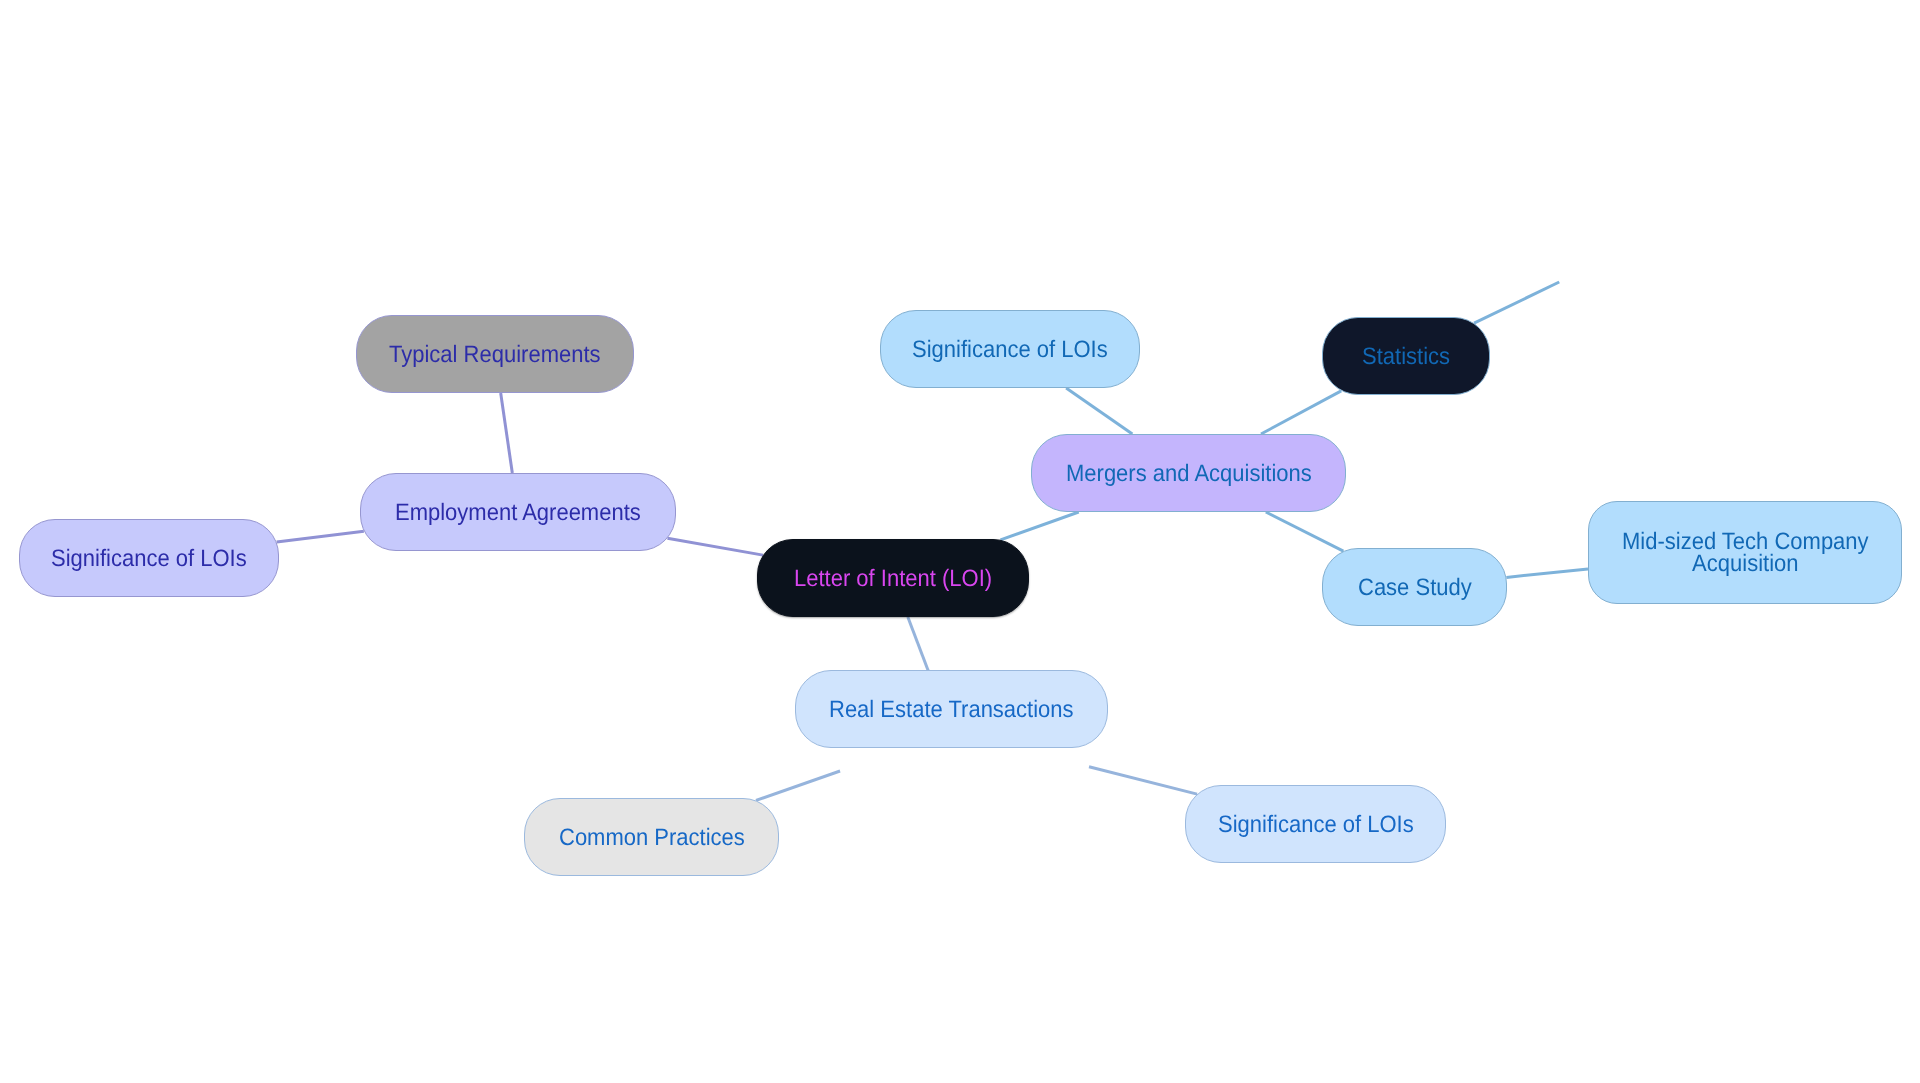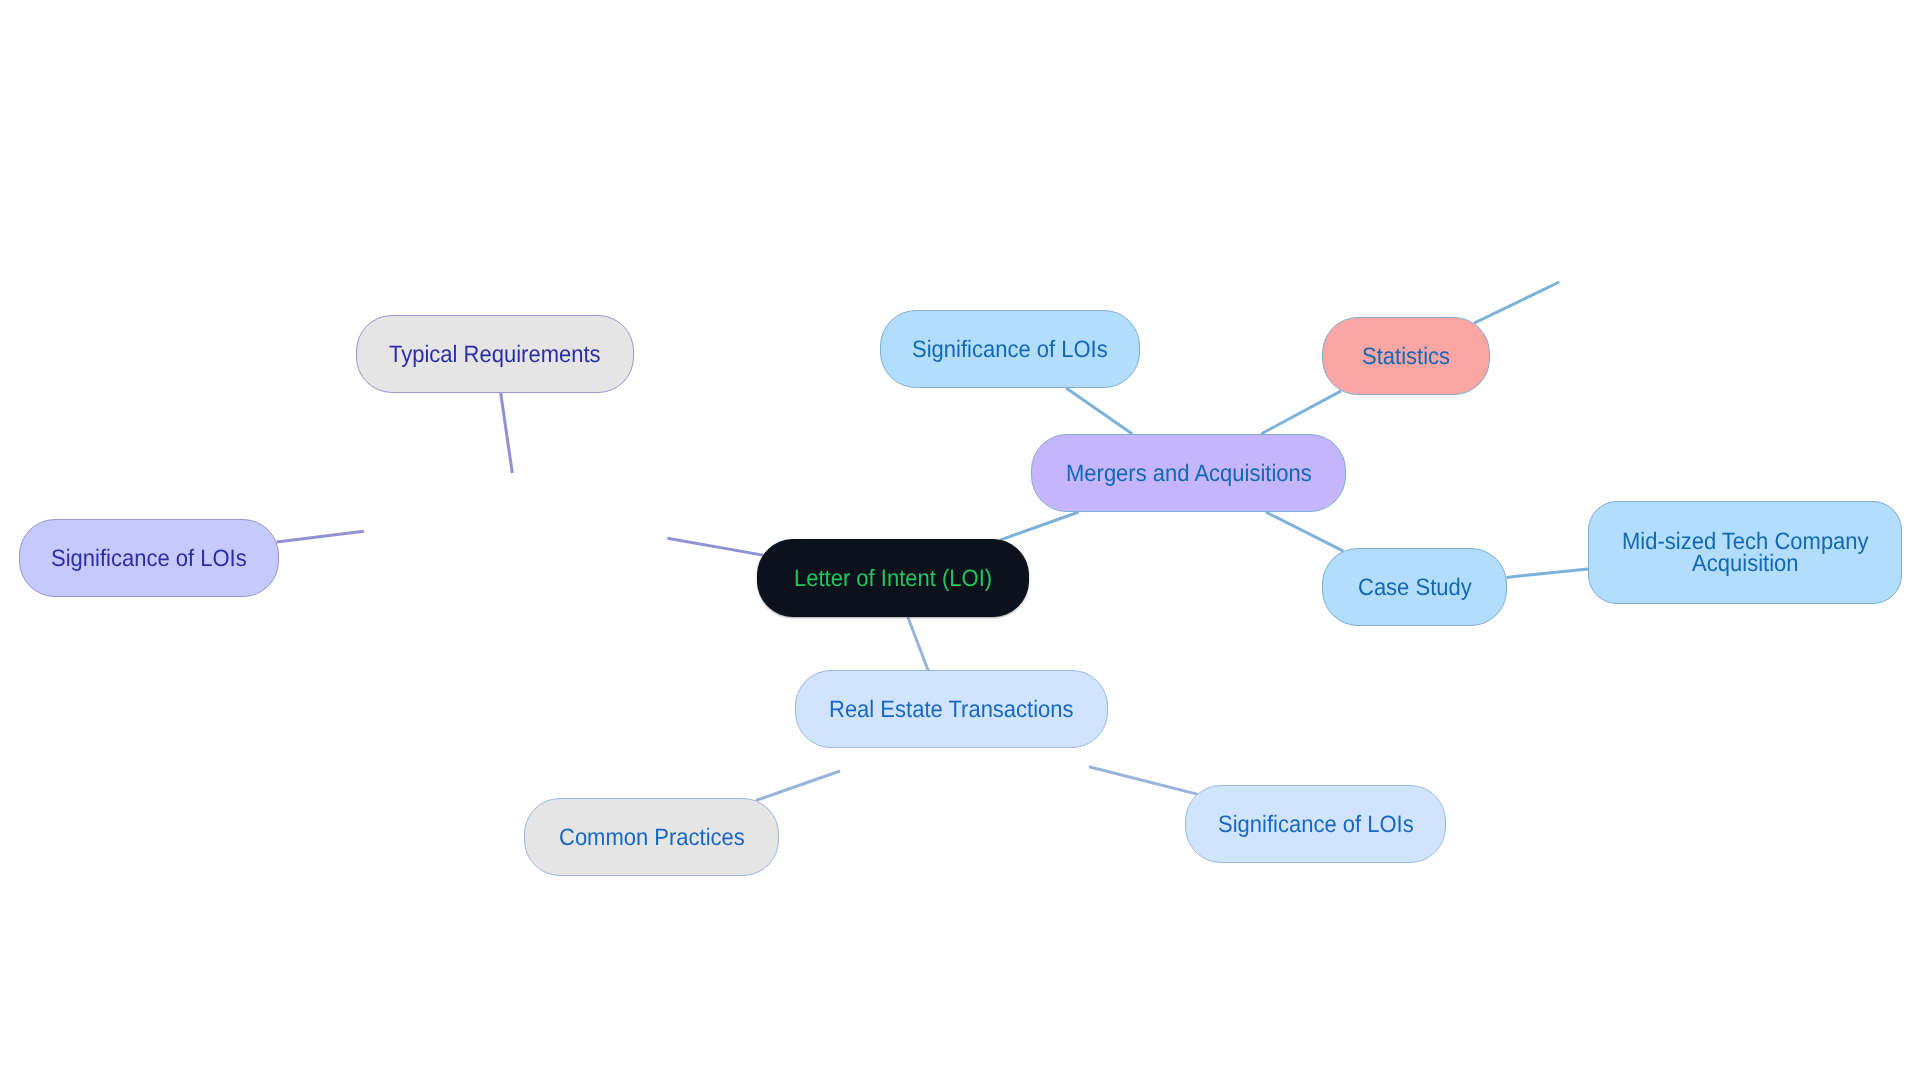--- a/index.html
+++ b/index.html
@@ -53,36 +53,39 @@
       <path d="M 1132.36 434.00 L 1066.14 388.00" stroke="#7db2da" stroke-width="3" stroke-linecap="butt" fill="none"></path>
       <path d="M 1261.00 434.00 L 1341.22 390.85" stroke="#7db2da" stroke-width="3" stroke-linecap="butt" fill="none"></path>
       <path d="M 1474.08 323.12 L 1559.24 282.00" stroke="#7db2da" stroke-width="3" stroke-linecap="butt" fill="none"></path>
       <path d="M 1265.82 512.00 L 1343.36 551.11" stroke="#7db2da" stroke-width="3" stroke-linecap="butt" fill="none"></path>
       <path d="M 1506.39 577.41 L 1588.00 568.89" stroke="#7db2da" stroke-width="3" stroke-linecap="butt" fill="none"></path>
       <path d="M 907.81 617.00 L 936.69 693.00" stroke="#96b4dc" stroke-width="3" stroke-linecap="butt" fill="none"></path>
       <path d="M 840.07 771.00 L 755.99 800.43" stroke="#96b4dc" stroke-width="3" stroke-linecap="butt" fill="none"></path>
       <path d="M 1088.98 766.75 L 1197.10 794.08" stroke="#96b4dc" stroke-width="3" stroke-linecap="butt" fill="none"></path>
     </svg>
   <div id="node-layer">
-      <div class="node" style="left: 757px; top: 539px; width: 272px; height: 78px; background: rgb(11, 18, 28); border-color: rgb(11, 18, 28); border-radius: 36px; color: #22c55e; font-size: 22px; box-shadow: rgba(0, 0, 0, 0.35) 0px 1px 2px;">
+      <div class="node" style="left: 757px; top: 539px; width: 272px; height: 78px; background: rgb(11, 18, 28); border-color: rgb(11, 18, 28); border-radius: 36px; color: #d946ef; font-size: 22px; box-shadow: rgba(0, 0, 0, 0.35) 0px 1px 2px;">
         <span class="node-label">Letter of Intent (LOI)</span>
       </div>
-      <div class="node" style="left: 356px; top: 315px; width: 278px; height: 78px; background: #e5e5e5; border-color: rgb(150, 150, 208); border-radius: 36px; color: rgb(44, 44, 169); font-size: 22px;">
+      <div class="node" style="left: 360px; top: 473px; width: 316px; height: 78px; background: rgb(198, 201, 252); border-color: rgb(150, 150, 208); border-radius: 36px; color: rgb(44, 44, 169); font-size: 22px;">
+        <span class="node-label">Employment Agreements</span>
+      </div>
+      <div class="node" style="left: 356px; top: 315px; width: 278px; height: 78px; background: #a3a3a3; border-color: rgb(150, 150, 208); border-radius: 36px; color: rgb(44, 44, 169); font-size: 22px;">
         <span class="node-label">Typical Requirements</span>
       </div>
       <div class="node" style="left: 19px; top: 519px; width: 260px; height: 78px; background: rgb(198, 201, 252); border-color: rgb(150, 150, 208); border-radius: 36px; color: rgb(44, 44, 169); font-size: 22px;">
         <span class="node-label">Significance of LOIs</span>
       </div>
       <div class="node" style="left: 1031px; top: 434px; width: 315px; height: 78px; background: #c4b5fd; border-color: rgb(130, 175, 208); border-radius: 36px; color: rgb(17, 104, 181); font-size: 22px;">
         <span class="node-label">Mergers and Acquisitions</span>
       </div>
       <div class="node" style="left: 880px; top: 310px; width: 260px; height: 78px; background: rgb(178, 221, 253); border-color: rgb(130, 175, 208); border-radius: 36px; color: rgb(17, 104, 181); font-size: 22px;">
         <span class="node-label">Significance of LOIs</span>
       </div>
-      <div class="node" style="left: 1322px; top: 317px; width: 168px; height: 78px; background: #fca5a5; border-color: rgb(130, 175, 208); border-radius: 36px; color: rgb(17, 104, 181); font-size: 22px;">
+      <div class="node" style="left: 1322px; top: 317px; width: 168px; height: 78px; background: #0f172a; border-color: rgb(130, 175, 208); border-radius: 36px; color: rgb(17, 104, 181); font-size: 22px;">
         <span class="node-label">Statistics</span>
       </div>
       <div class="node" style="left: 1588px; top: 501px; width: 314px; height: 103px; background: rgb(178, 221, 253); border-color: rgb(130, 175, 208); border-radius: 29px; color: rgb(17, 104, 181); font-size: 22px;">
         <span class="node-label">Mid-sized Tech Company
 Acquisition</span>
       </div>
       <div class="node" style="left: 1322px; top: 548px; width: 185px; height: 78px; background: rgb(178, 221, 253); border-color: rgb(130, 175, 208); border-radius: 36px; color: rgb(17, 104, 181); font-size: 22px;">
         <span class="node-label">Case Study</span>
       </div>
       <div class="node" style="left: 795px; top: 670px; width: 313px; height: 78px; background: rgb(208, 228, 253); border-color: rgb(155, 185, 222); border-radius: 36px; color: rgb(22, 104, 198); font-size: 22px;">

